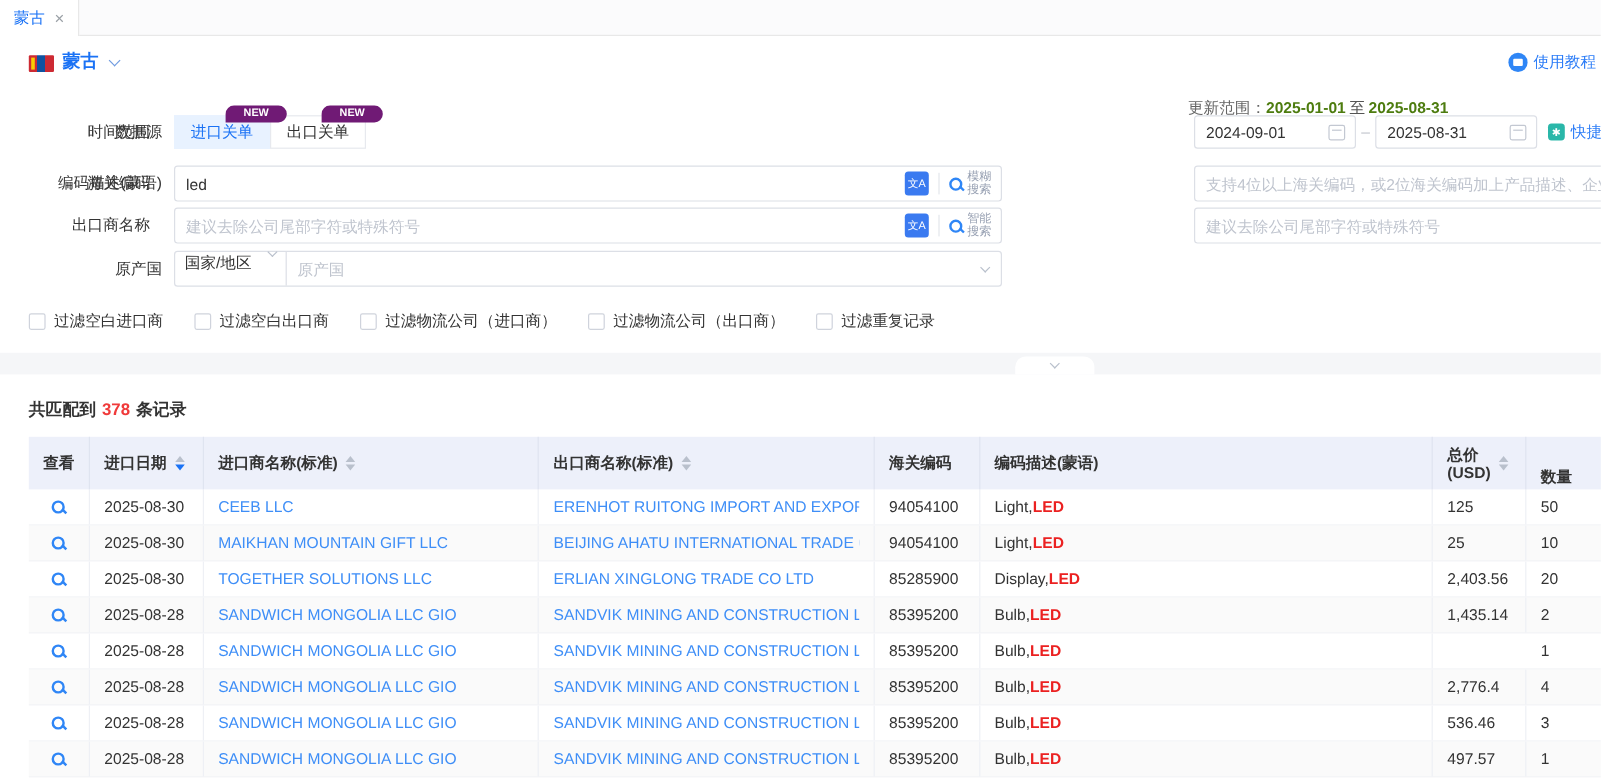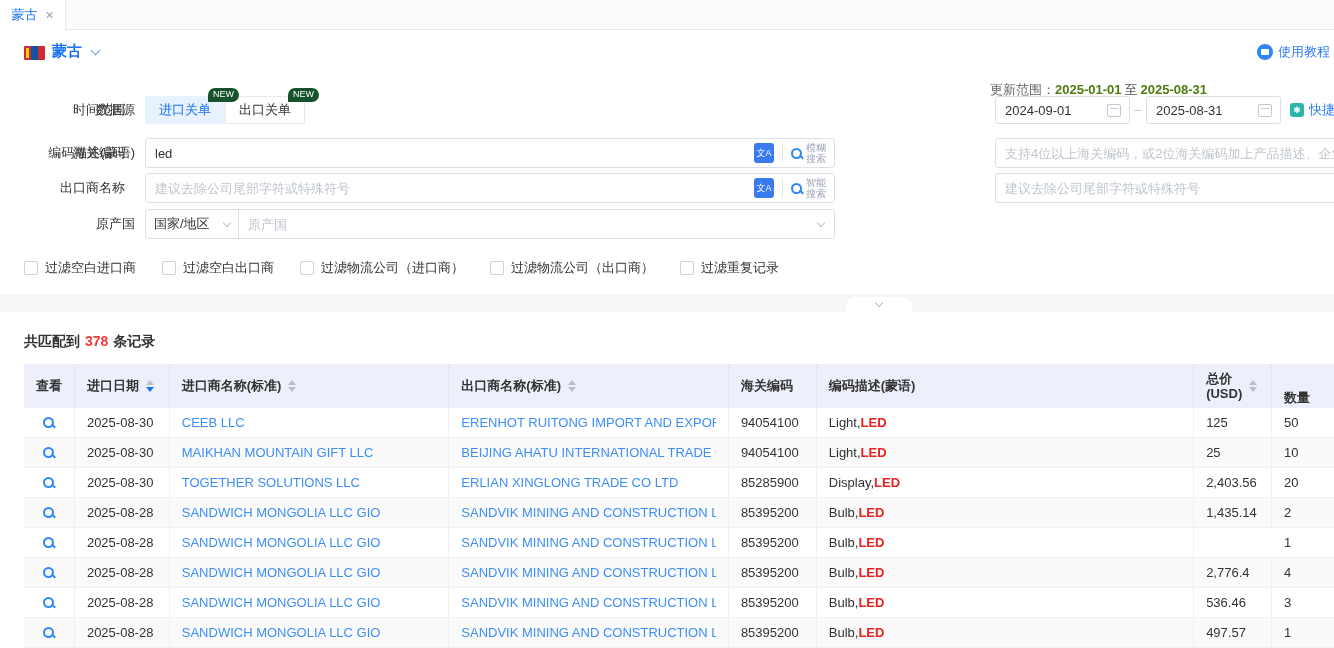--- a/index.html
+++ b/index.html
@@ -28,21 +28,21 @@
 
   
   .flabel { position:absolute; width:135px; left:0; text-align:right; color:#333; }
   .flabel-r { position:absolute; width:125px; left:860; text-align:right; color:#333; }
   .lh28 { height:28px; line-height:28px; }
   .lh30 { height:30px; line-height:30px; }
 
   .ds-tabs { position:absolute; left:145px; top:96px; display:flex; }
   .ds-tab { position:relative; height:28px; padding:0 13px; display:flex; align-items:center; background:#fff; border:1px solid #e7e9ee; color:#333; cursor:pointer; }
   .ds-tab.active { background:#e8f2ff; border-color:#e8f2ff; color:#1a72f5; }
-  .new-badge { position:absolute; top:-9px; right:-15px; background:#14532d; color:#fff; font-size:9px; font-weight:normal; line-height:1; padding:2px 5px 3px; border-radius:7px 7px 7px 0; z-index:2; }
+  .new-badge { position:absolute; top:-9px; right:-15px; background:#701a75; color:#fff; font-size:9px; font-weight:bold; line-height:1; padding:2px 15px 3px; border-radius:7px 7px 7px 0; z-index:2; }
 
   .upd-range { position:absolute; top:81px; left:990px; color:#666; }
   .upd-range b { color:#4d7c0f; font-weight:bold; }
   .upd-range .to { color:#555; margin:0 3px; }
 
   .inputbox { position:absolute; height:30px; border:1px solid #dcdfe6; border-radius:3px; background:#fff; display:flex; align-items:center; }
   .inputbox input { border:none; outline:none; flex:1; min-width:0; height:100%; padding:0 9px; font-size:13px; font-family:inherit; color:#333; background:transparent; }
   .inputbox input::placeholder { color:#bfc4ce; }
   .h28 { height:28px; }
 
@@ -51,21 +51,21 @@
   .date-sep { position:absolute; top:96px; left:1133px; width:10px; height:28px; line-height:28px; color:#c0c4cc; text-align:center; }
   .shortcut { position:absolute; top:101px; left:1290px; display:flex; align-items:center; gap:5px; color:#2b7cf7; cursor:pointer; white-space:nowrap; }
   .shortcut-icon { width:14px; height:14px; background:#2ab7a9; border-radius:3px; color:#fff; font-size:9px; line-height:14px; text-align:center; flex:none; }
 
   .trans-icon { width:20px; height:20px; background:#3a7af0; border-radius:3px; color:#fff; font-size:9px; display:flex; align-items:center; justify-content:center; flex:none; cursor:pointer; }
   .vdiv { width:1px; height:18px; background:#e3e6ec; margin:0 8px; flex:none; }
   .mag-icon { position:relative; width:11px; height:11px; border:2px solid #2f86f6; border-radius:50%; display:inline-block; flex:none; }
   .mag-icon::after { content:""; position:absolute; width:5px; height:2px; background:#2f86f6; transform:rotate(45deg); right:-4px; bottom:-1px; }
   .search-mode { font-size:10px; line-height:11px; color:#98a1b3; margin-left:4px; margin-right:8px; white-space:nowrap; cursor:pointer; }
 
-  .origin-select { width:93px; height:100%; border-right:1px solid #dcdfe6; display:flex; align-items:center; justify-content:space-between; padding:0 8px; cursor:pointer; flex:none; }
+  .origin-select { width:93px; height:100%; border-right:1px solid #dcdfe6; display:flex; justify-content:space-between; padding:0 8px; cursor:pointer; flex:none; }
   .chev-sm { width:6px; height:6px; border-right:1.4px solid #b9c0cc; border-bottom:1.4px solid #b9c0cc; transform:rotate(45deg); margin-top:-3px; }
   .origin-trail { margin-right:10px; }
 
   
   .cb-row { position:absolute; top:259px; left:24px; display:flex; gap:26px; align-items:center; }
   .cb-item { display:flex; align-items:center; gap:7px; cursor:pointer; white-space:nowrap; }
   .cb-box { width:14px; height:14px; border:1px solid #cfd3dc; border-radius:2px; background:#fff; flex:none; }
 
   
   .collapse-bar { position:absolute; top:294px; left:0; width:100%; height:18px; background:#f5f6f8; }

